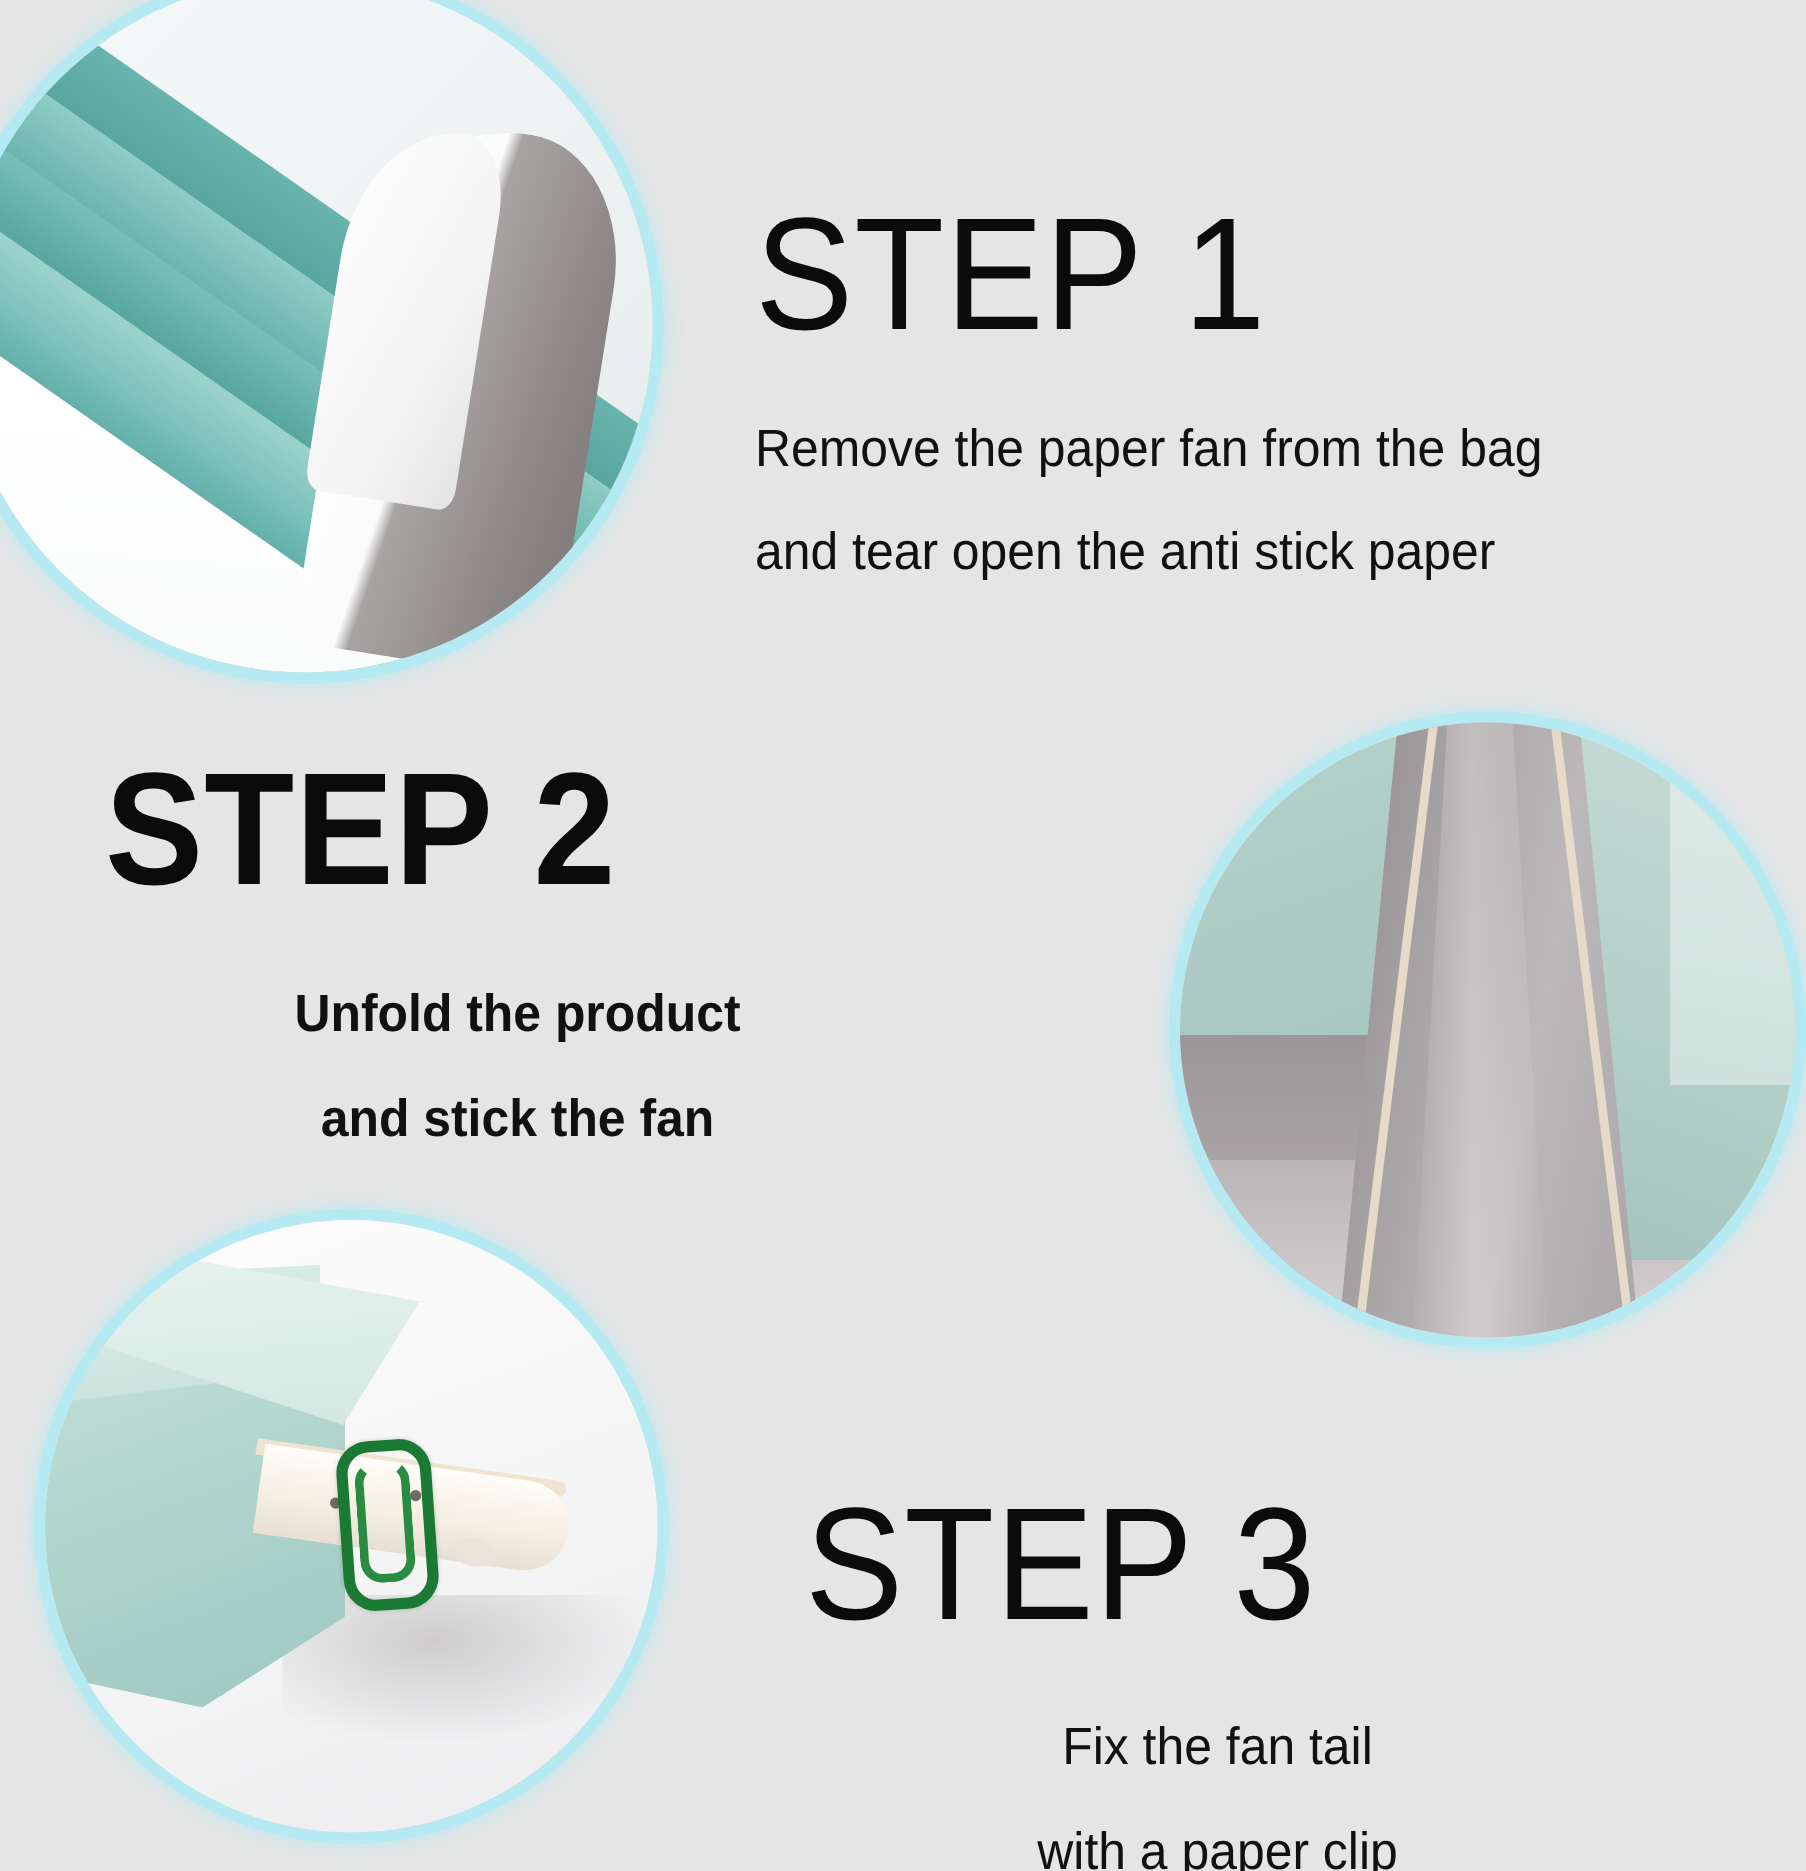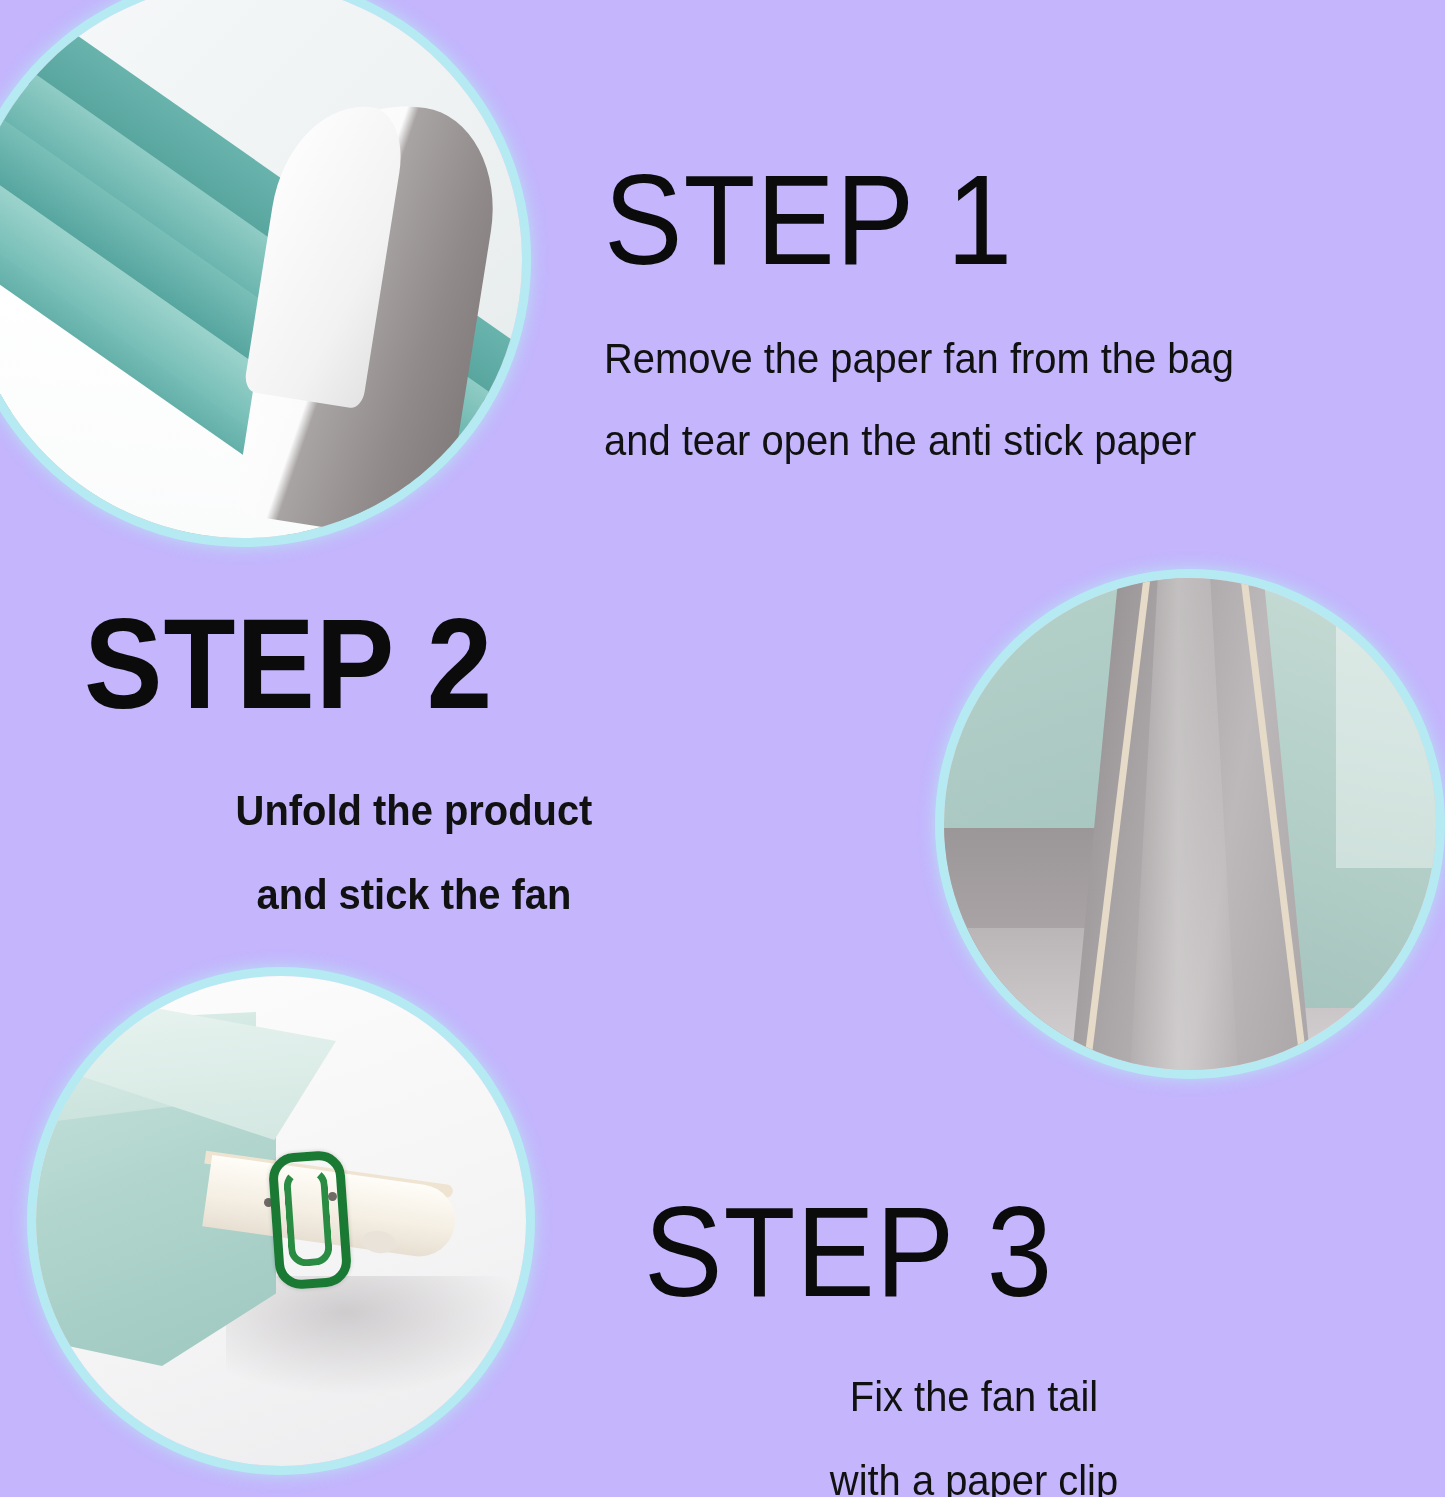--- a/index.html
+++ b/index.html
@@ -7,21 +7,21 @@
     padding: 0;
     background: #ffffff;
   }
   body {
     font-family: "Liberation Sans", sans-serif;
   }
   #infographic {
     position: relative;
     width: 1445px;
     height: 1497px;
-    background: #c4b5fd;
+    background: #e5e5e5;
     overflow: hidden;
   }
 
   
   .photo-circle {
     position: absolute;
     border-radius: 50%;
     overflow: hidden;
     box-shadow: 0 0 0 9px #b5eaf2, 0 0 16px 10px rgba(181,234,242,0.75);
   }

